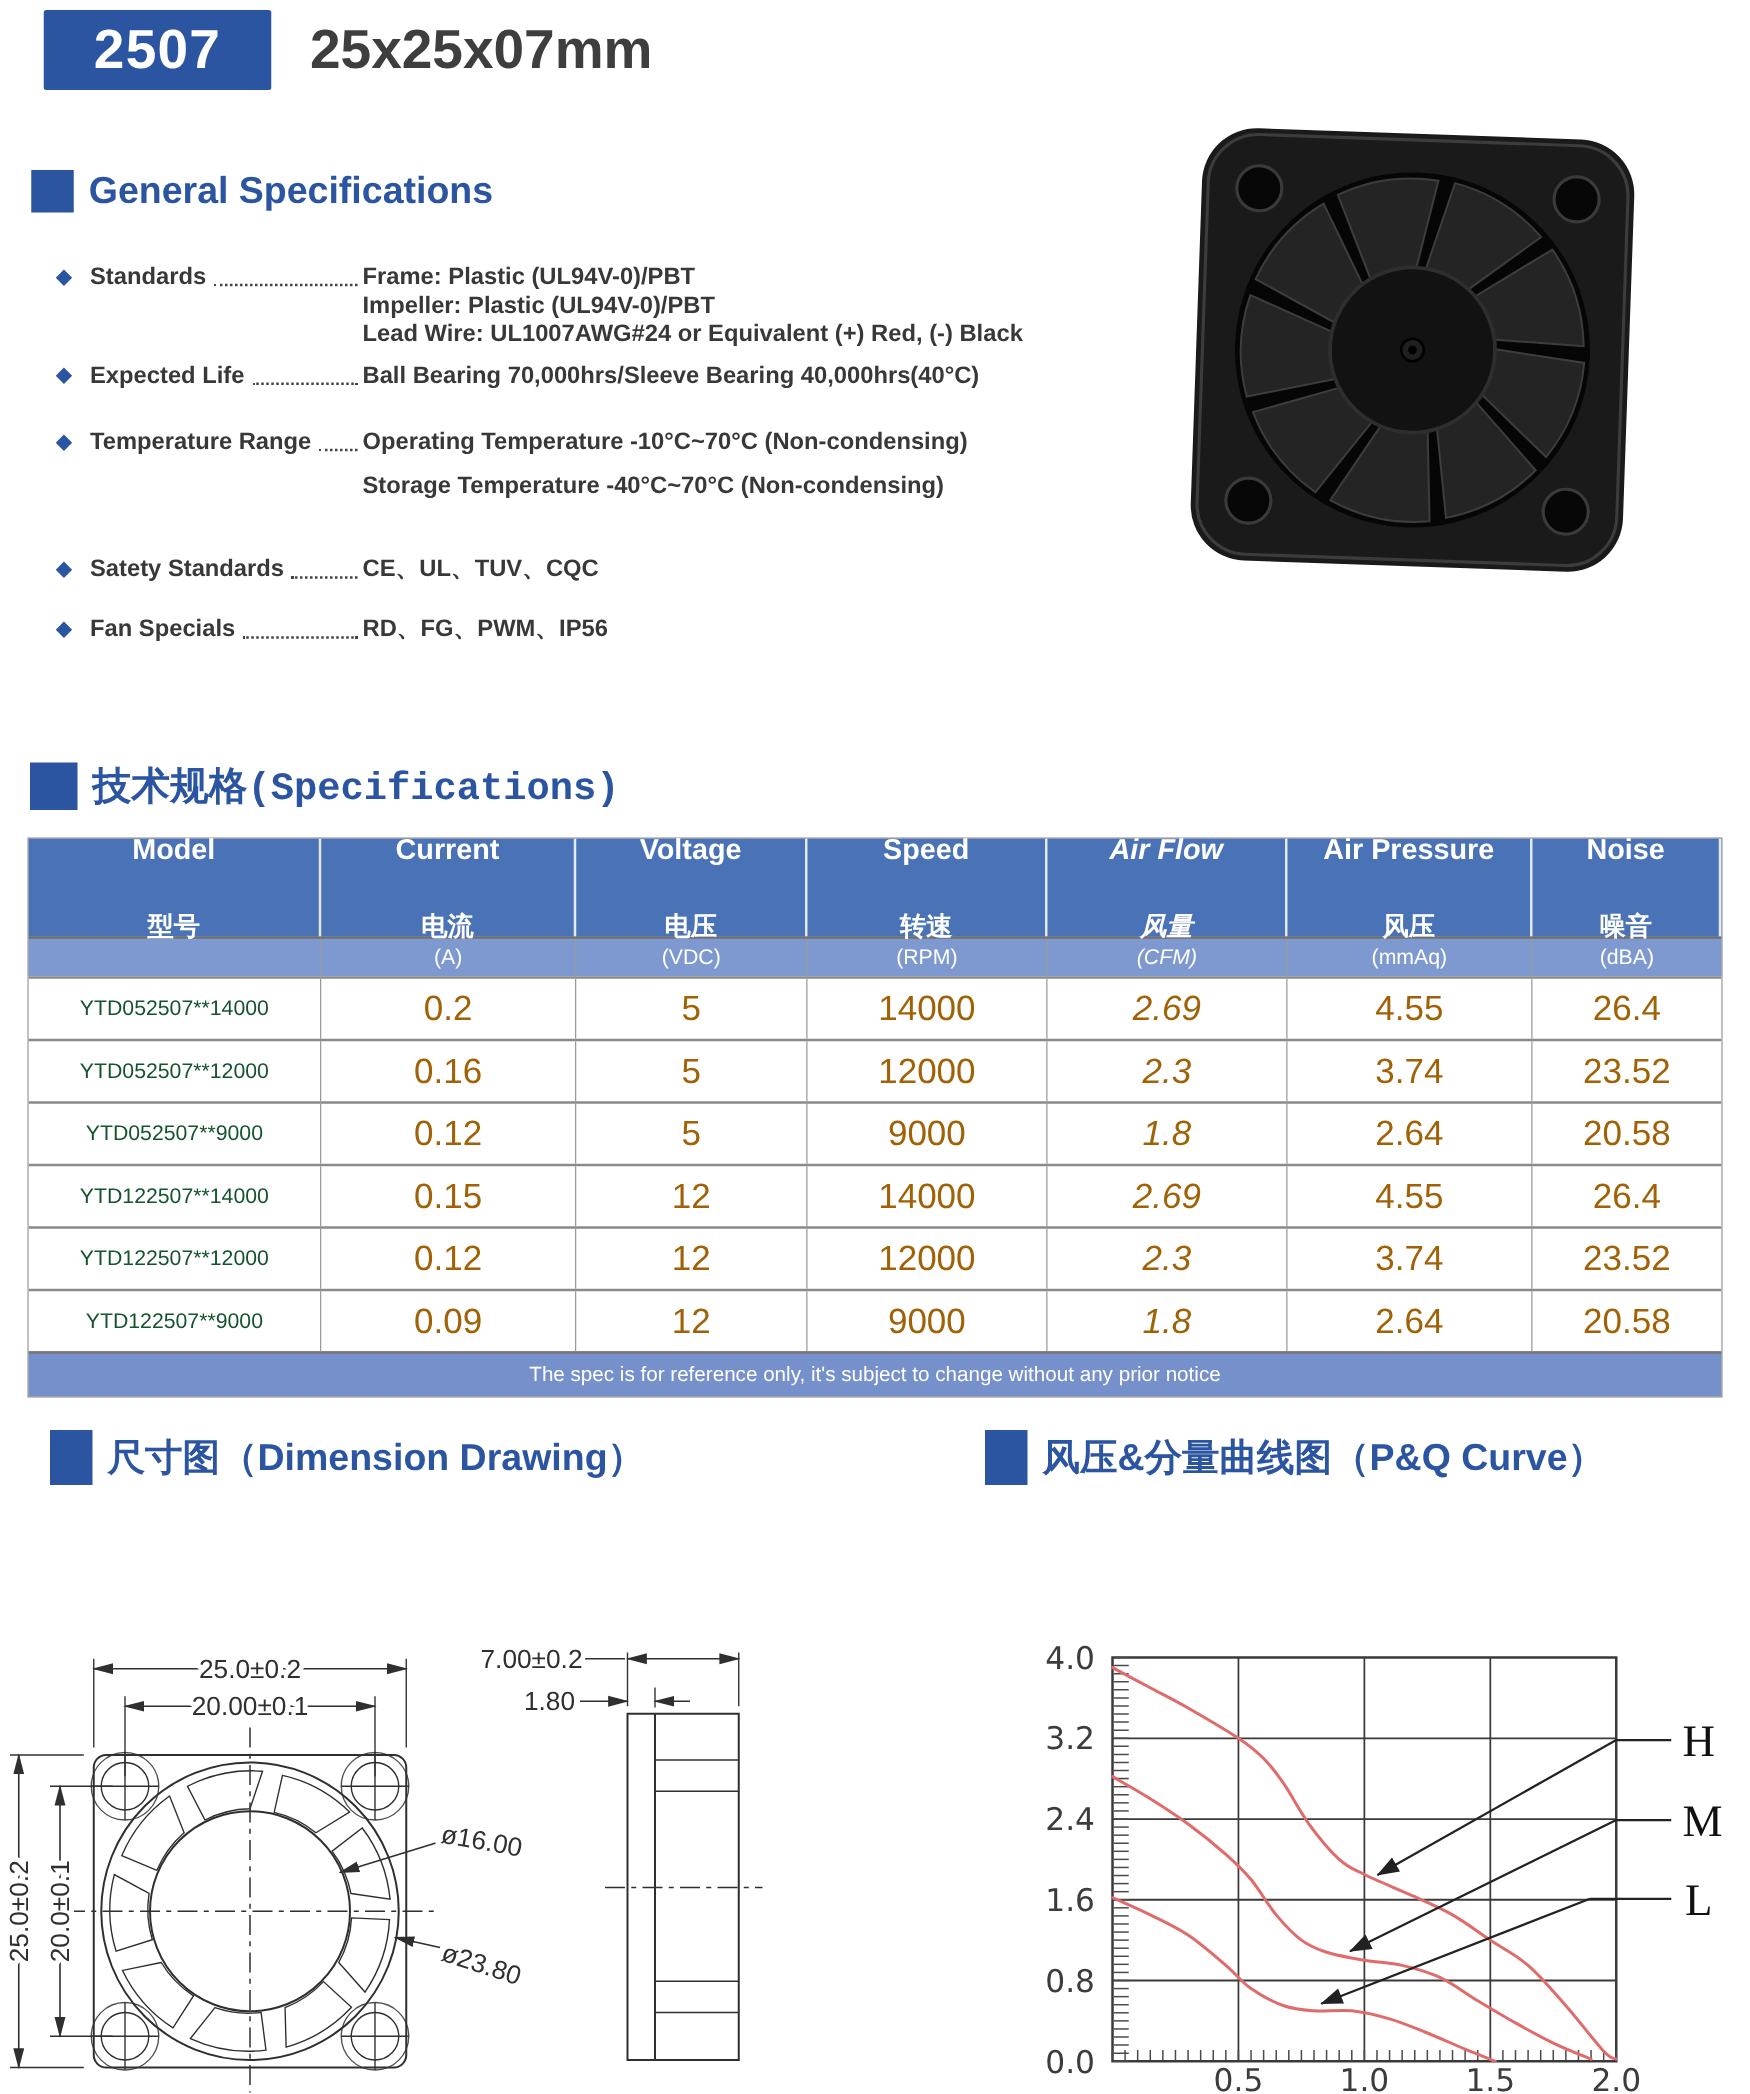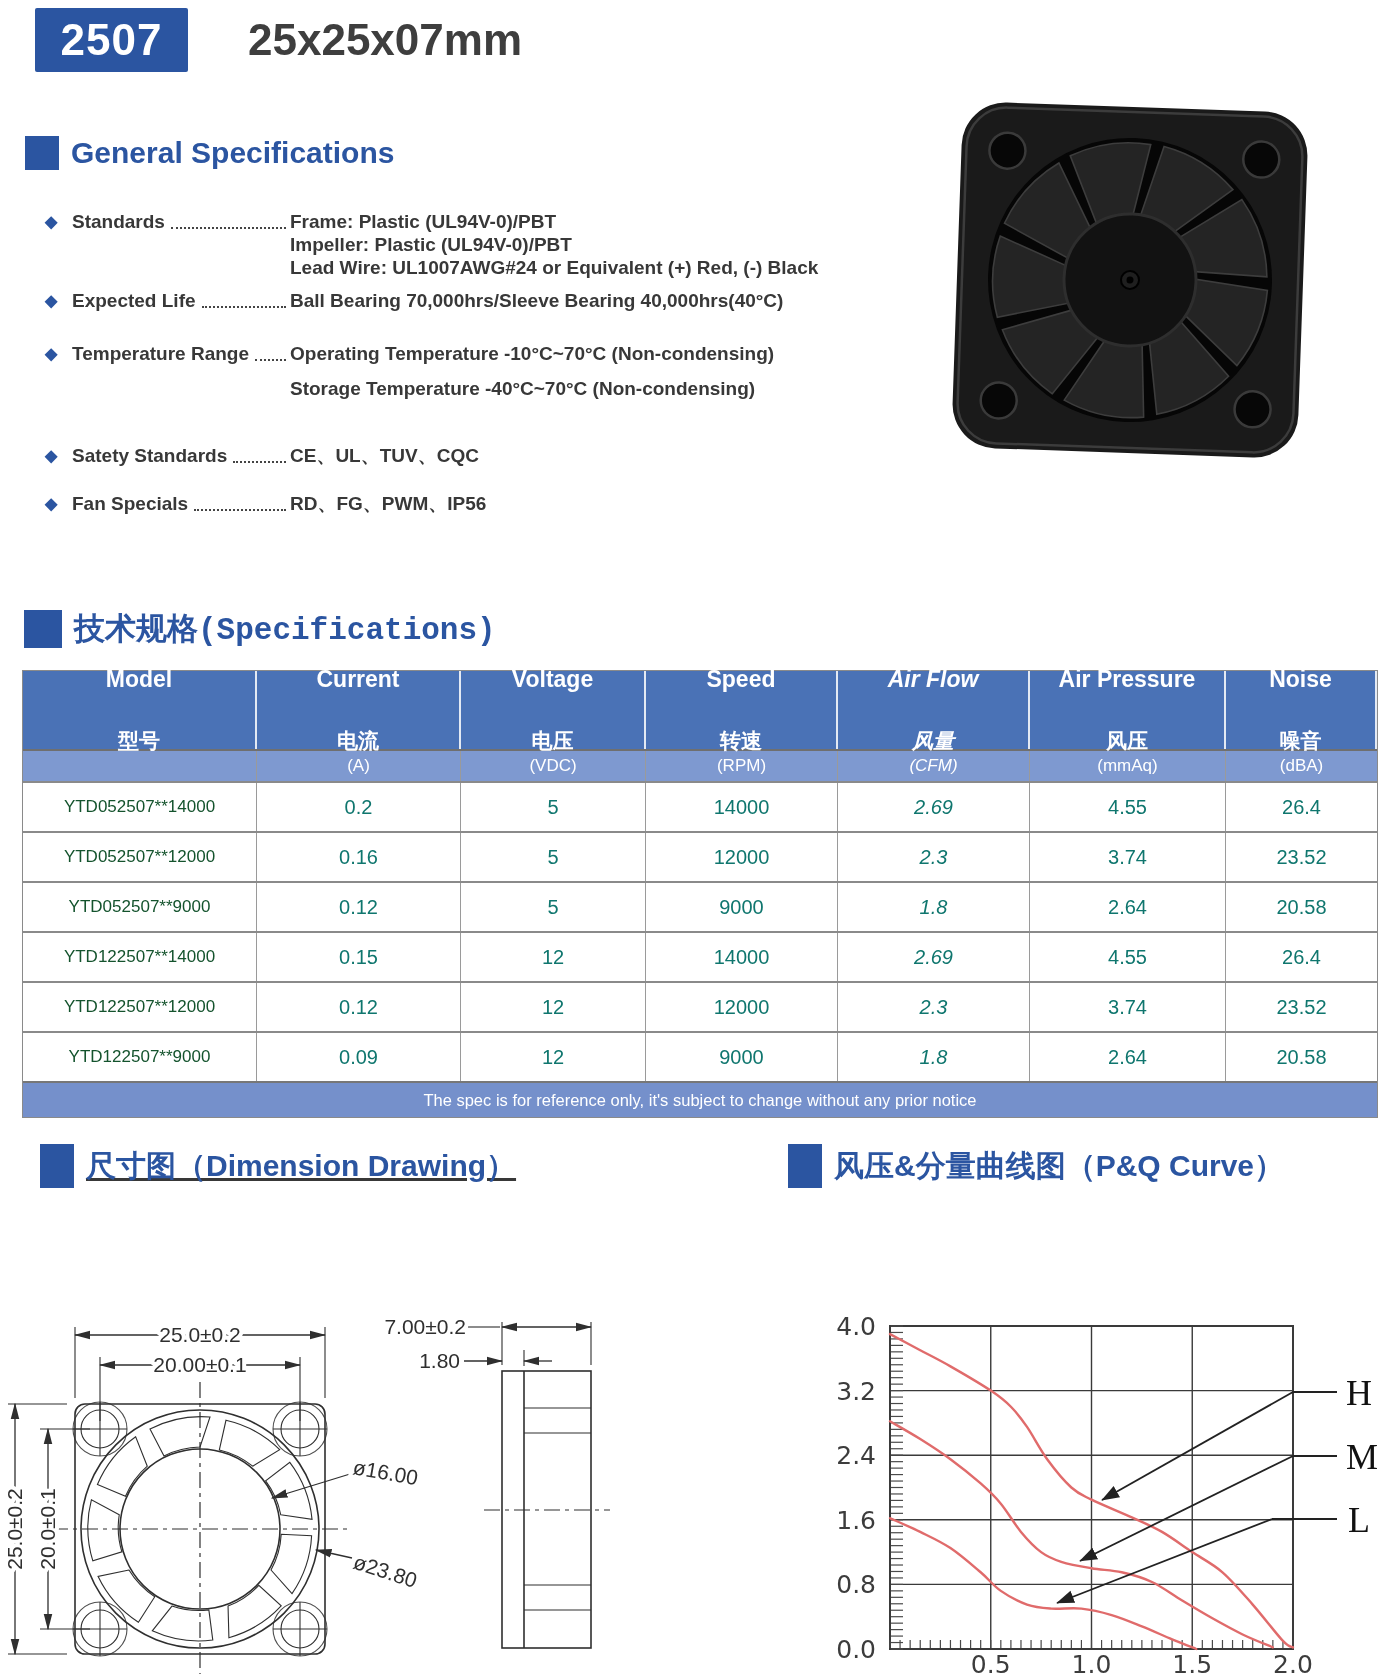--- a/index.html
+++ b/index.html
@@ -1,32 +1,32 @@
 <!DOCTYPE html>
 <html><head>
 <meta charset="utf-8">
 <style>
   html,body{margin:0;padding:0;background:#ffffff;}
   .page{position:relative;width:1400px;height:1675px;background:#fff;overflow:hidden;
         font-family:"Liberation Sans",sans-serif;color:#383838;}
 
   
-  .model-box{position:absolute;left:35px;top:8px;width:153px;height:64px;background:#2b55a1;
+  .model-box{position:absolute;left:35px;top:8px;width:182px;height:64px;background:#2b55a1;
              display:flex;align-items:center;justify-content:center;border-radius:2px;}
   .model-box span{color:#fff;font-size:44px;font-weight:700;letter-spacing:1px;}
   .size-title{position:absolute;left:248px;top:8px;height:64px;display:flex;align-items:center;
               font-size:44px;font-weight:700;color:#3e3e3e;}
 
   
   .sec-head{position:absolute;display:flex;align-items:center;}
   .sec-sq{background:#2b55a1;margin-right:12px;}
   .sec-txt{color:#2b55a1;font-weight:700;}
   #gs-head{left:25px;top:136px;}  #gs-head .sec-sq{width:34px;height:34px;} #gs-head .sec-txt{font-size:30px;}
   #spec-head{left:24px;top:608px;} #spec-head .sec-sq{width:38px;height:38px;} #spec-head .sec-txt{font-size:31px;font-family:Liberation Mono, monospace;}
-  #dim-head{left:40px;top:1144px;text-decoration:underline;} #dim-head .sec-sq{width:34px;height:44px;} #dim-head .sec-txt{font-size:30px;}
+  #dim-head{left:40px;top:1144px;} #dim-head .sec-sq{width:34px;height:44px;} #dim-head .sec-txt{font-size:30px;}
   #pq-head{left:788px;top:1144px;} #pq-head .sec-sq{width:34px;height:44px;} #pq-head .sec-txt{font-size:30px;}
 
   
   .spec-item{position:absolute;left:45px;width:1140px;display:flex;align-items:flex-start;
              font-size:19px;font-weight:700;line-height:23px;color:#383838;}
   .diamond{width:27px;color:#2b55a1;font-size:16px;}
   .spec-head-col{width:218px;display:flex;}
   .spec-label{white-space:nowrap;}
   .leader{flex:1;border-bottom:2.5px dotted #444;margin:0 4px 4px 6px;align-self:flex-end;height:0;}
   .spec-lines{flex:1;}
@@ -38,21 +38,21 @@
           border-right:1.5px solid #9a9a9a;text-align:center;gap:31px;}
   .t-cell:last-child{border-right:none;}
   .c0{width:234px;} .c1{width:204px;} .c2{width:185px;} .c3{width:192px;} .c4{width:192px;font-style:italic;} .c5{width:196px;} .c6{flex:1;}
   .t-head{background:#4a72b6;height:78px;}
   .t-head .t-cell{border-right:2px solid rgba(255,255,255,.85);}
   .h-en{font-size:23px;font-weight:700;color:#fff;}
   .h-cn{font-size:21px;font-weight:700;color:#fff;margin-top:3px;}
   .t-units{background:#7e99d0;height:30px;border-top:2px solid #6f6f6f;}
   .t-units .t-cell{color:#fff;font-size:17px;}
   .t-data{height:48px;background:#fff;border-top:2.5px solid #8a8a8a;}
-  .t-data .t-cell{font-size:20px;color:#0f766e;}
+  .t-data .t-cell{font-size:28px;color:#a16207;}
   .t-data .model{font-size:17px;color:#14532d;}
   .t-foot{height:34px;background:#7590cb;border-top:2px solid #777;display:flex;align-items:center;
           justify-content:center;color:#fff;font-size:16.5px;}
 
   
   #fan-photo{position:absolute;left:945px;top:85px;}
   #dim-svg{position:absolute;left:0px;top:1230px;}
   #pq-svg{position:absolute;left:740px;top:1230px;}
 
   #dim-svg .dline{stroke:#2f2f2f;stroke-width:1.6;fill:none;}

